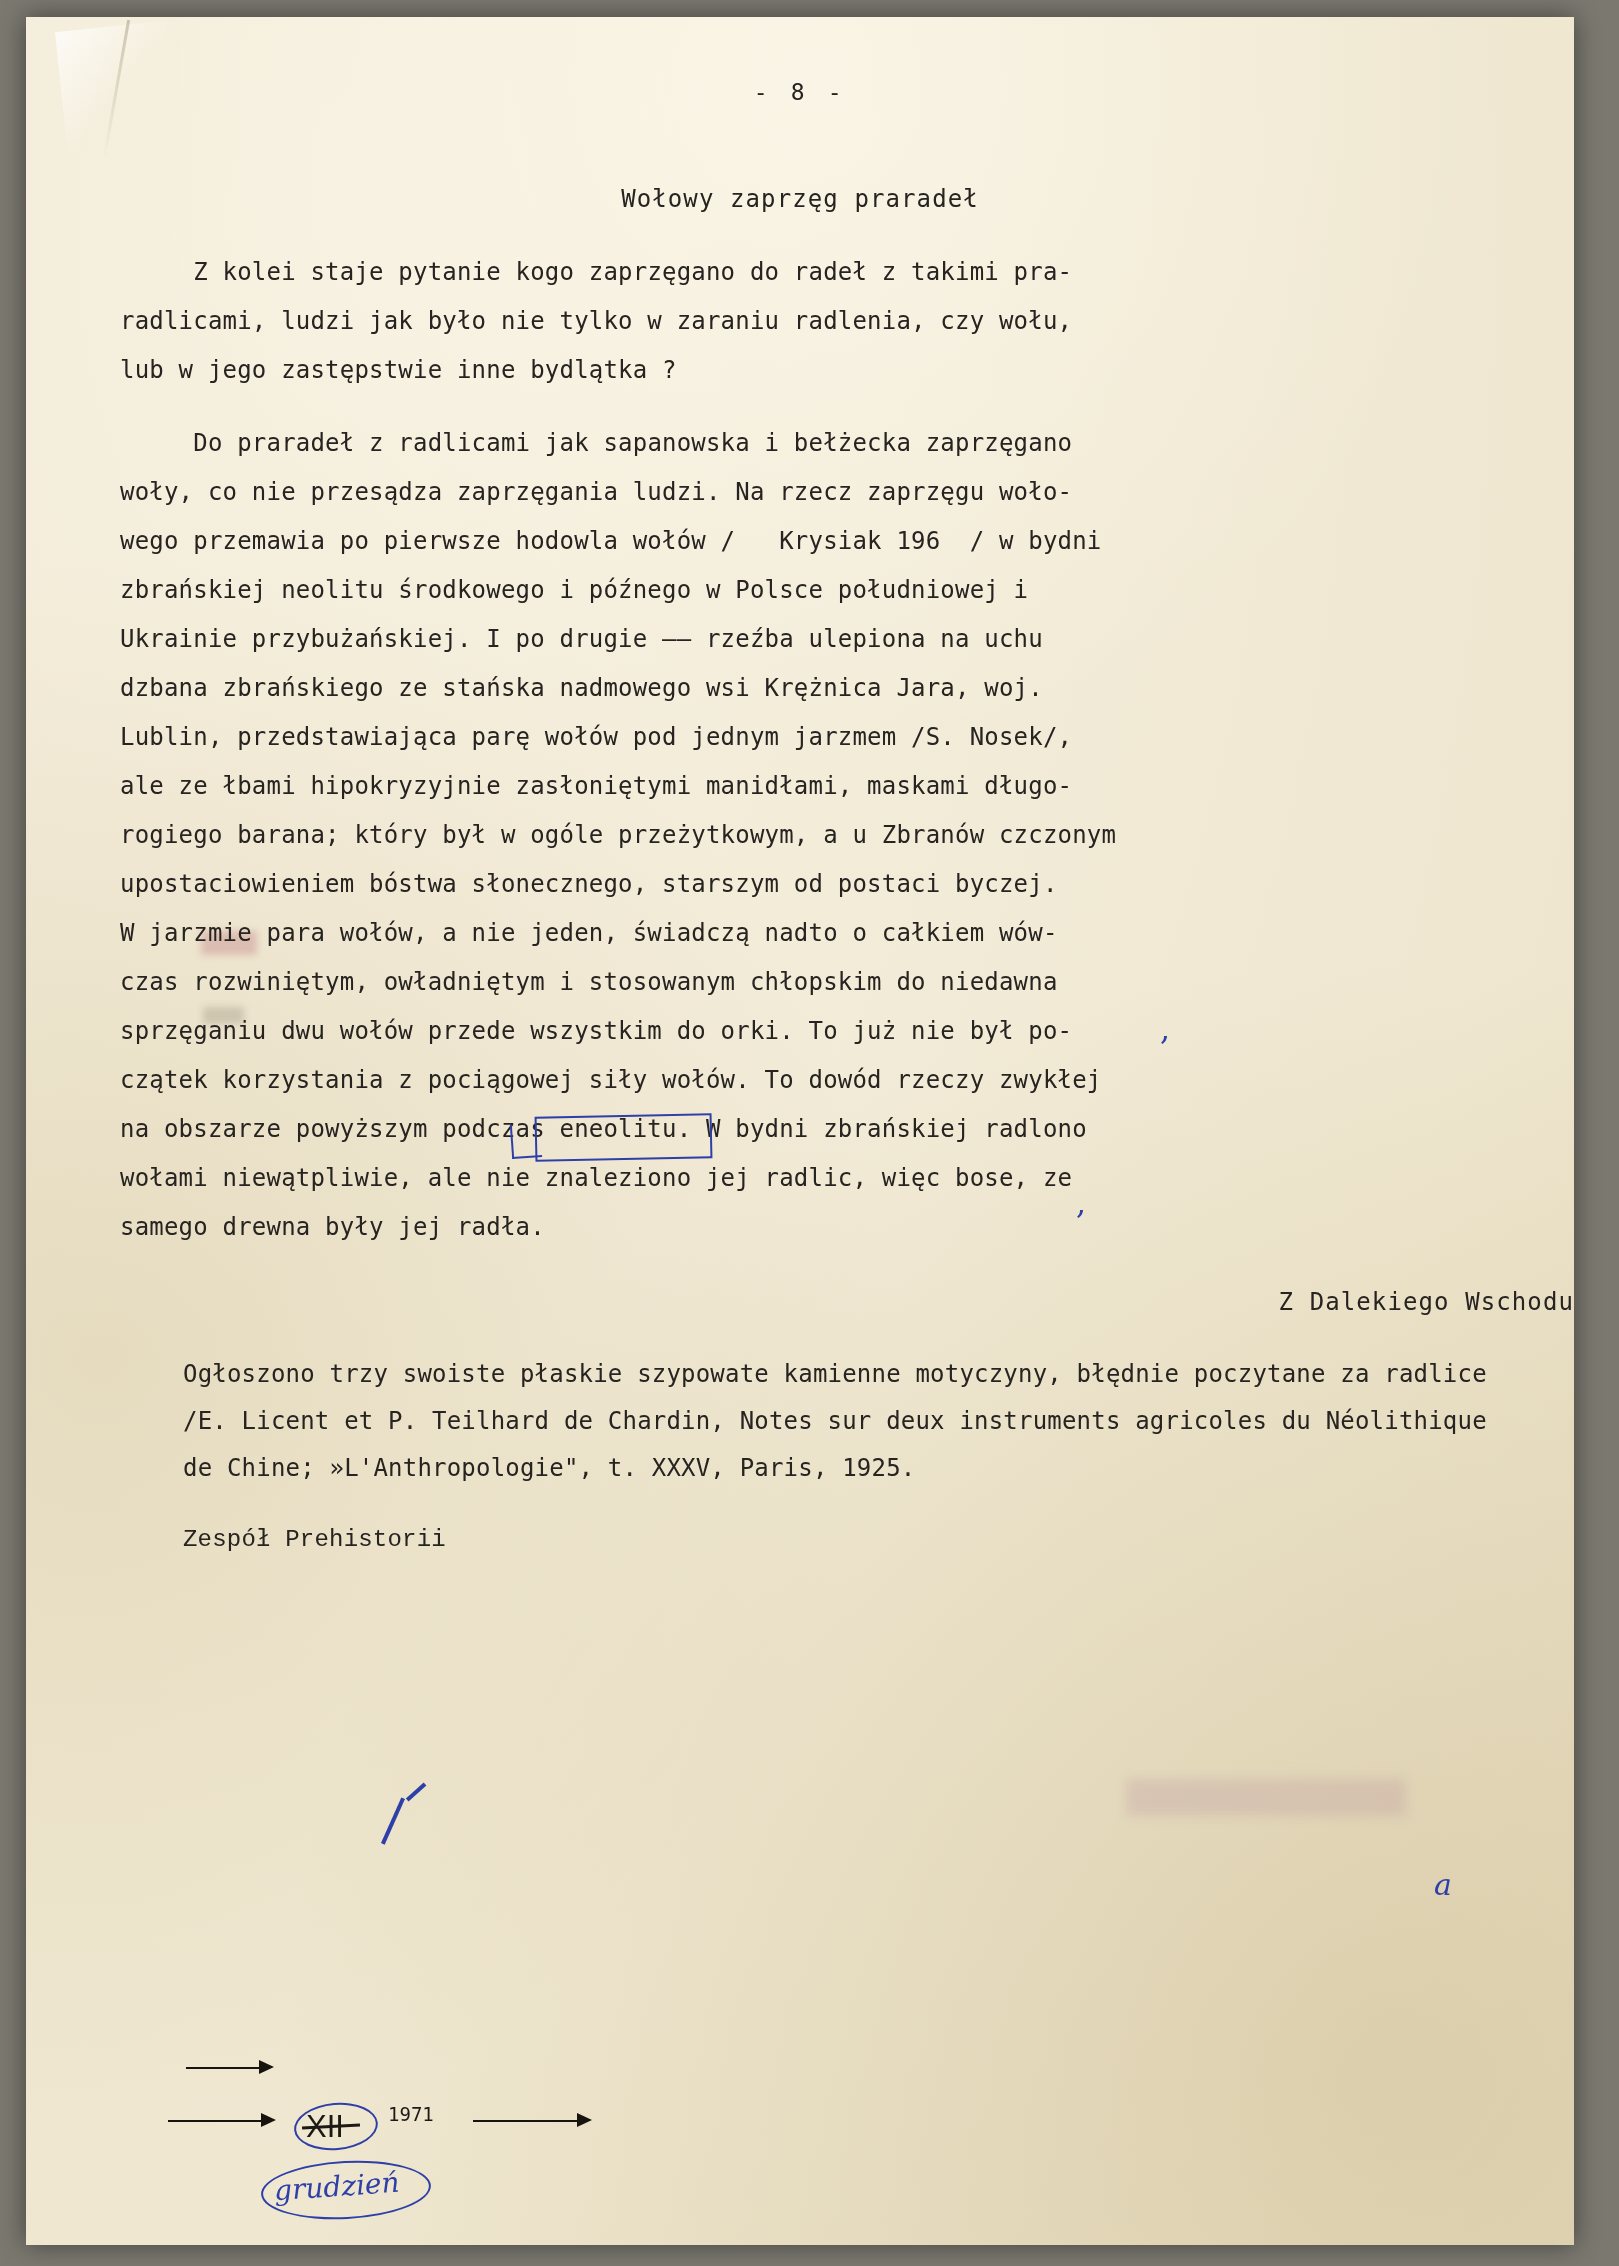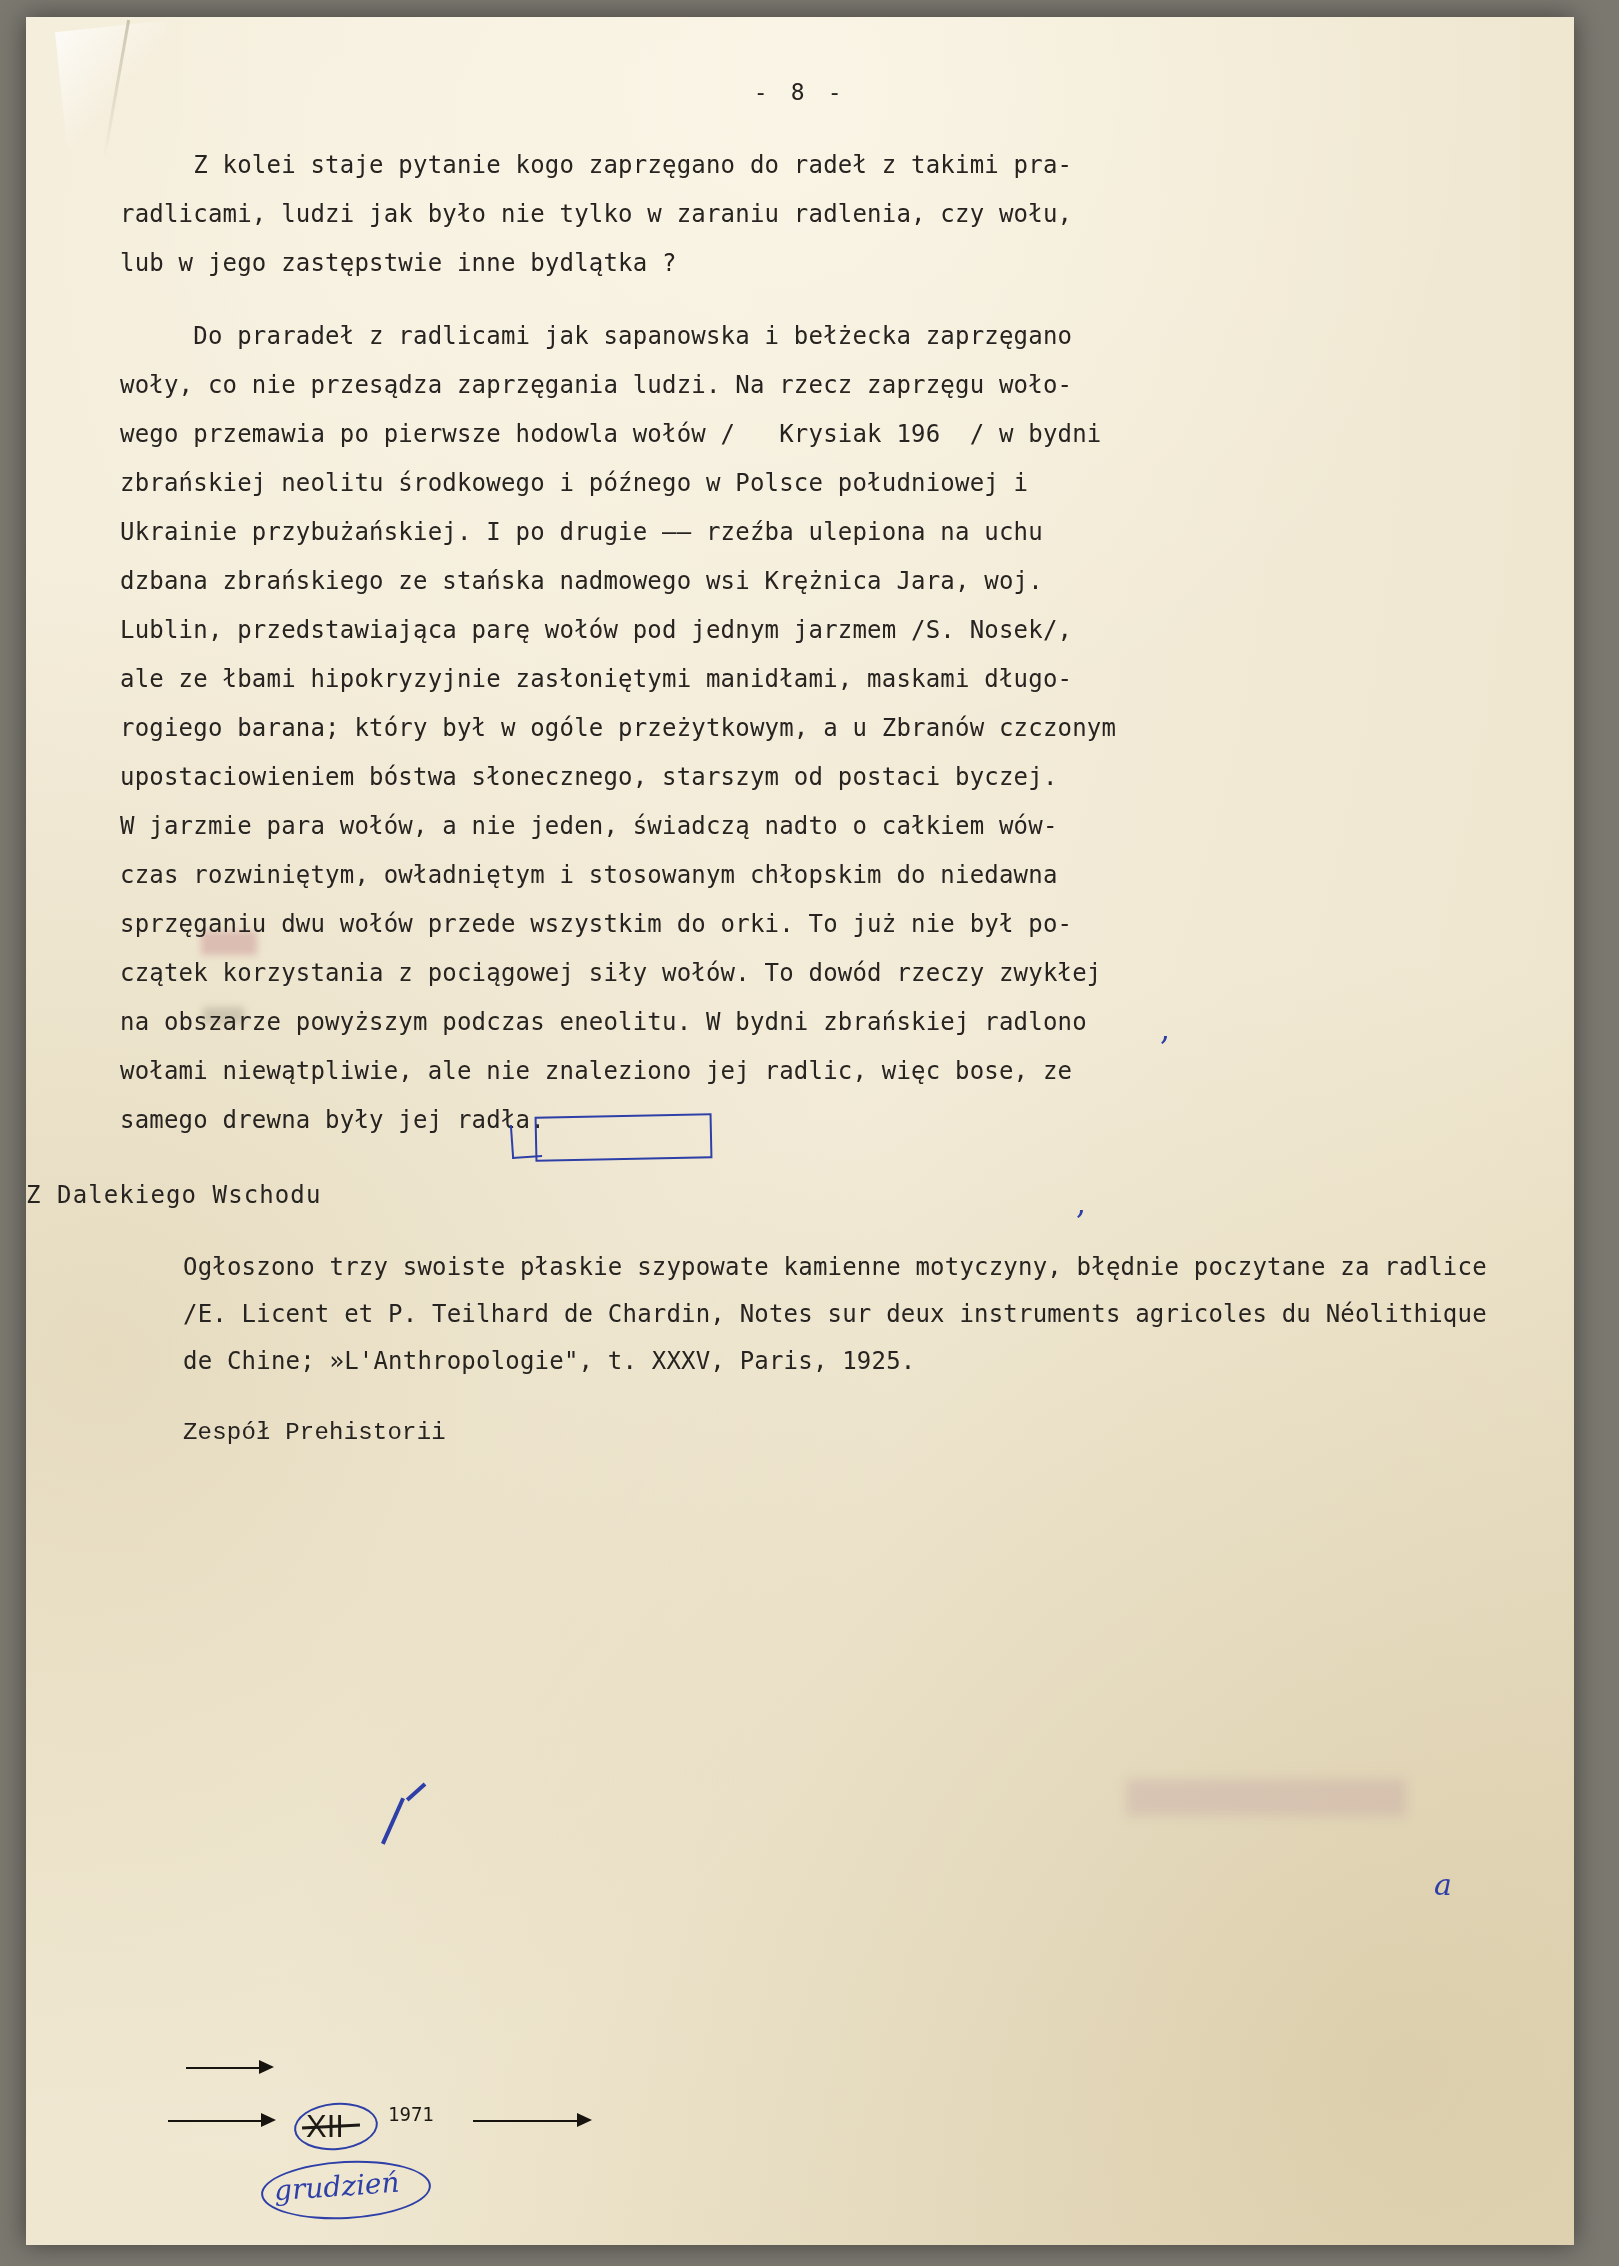--- a/index.html
+++ b/index.html
@@ -72,21 +72,21 @@
     margin-top: 51px;
     letter-spacing: 4.7px;
     font-size: 23px;
   }
   .heading {
     text-align: center;
     margin-top: 58px;
     letter-spacing: 1.1px;
   }
   .heading2 {
-    text-align: left;
+    text-align: right;
     margin-top: 26px;
     letter-spacing: 1.1px;
   }
   .body-block {
     margin: 24px 0 0 0;
     padding: 0 104px 0 94px;
   }
   .body-block p {
     margin: 0;
     white-space: pre-wrap;
@@ -268,20 +268,21 @@
     <div class="crease"></div>
     <div class="crease2"></div>
     <div class="stamp-blur"></div>
     <div class="stamp-blur2"></div>
     <div class="stamp-blur3"></div>
 
     <div class="typed">
 
       <div class="page-num">- 8 -</div>
 
+      <div class="heading">Wołowy zaprzęg praradeł</div>
 
       <div class="body-block">
         <p>     Z kolei staje pytanie kogo zaprzęgano do radeł z takimi pra-
 radlicami, ludzi jak było nie tylko w zaraniu radlenia, czy wołu,
 lub w jego zastępstwie inne bydlątka ?</p>
       </div>
 
       <div class="body-block">
         <p>     Do praradeł z radlicami jak sapanowska i bełżecka zaprzęgano
 woły, co nie przesądza zaprzęgania ludzi. Na rzecz zaprzęgu woło-

